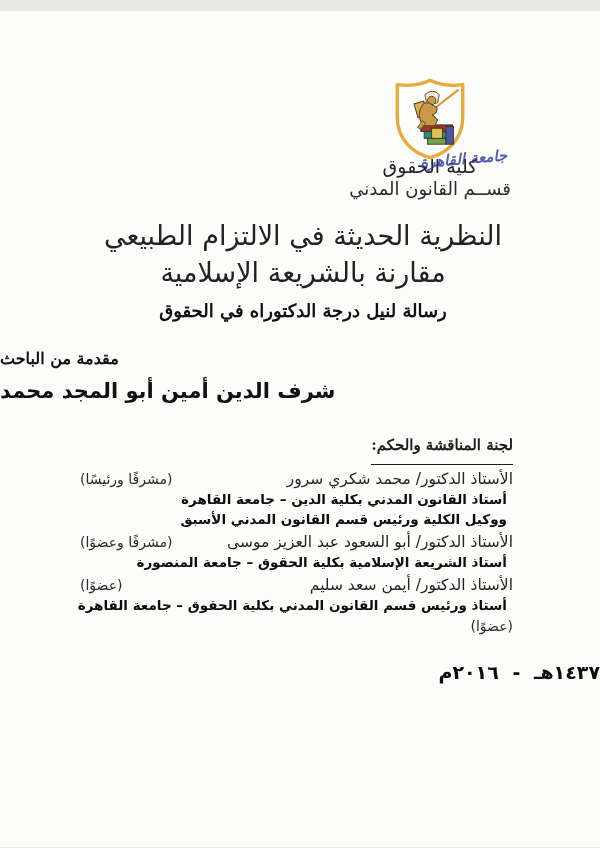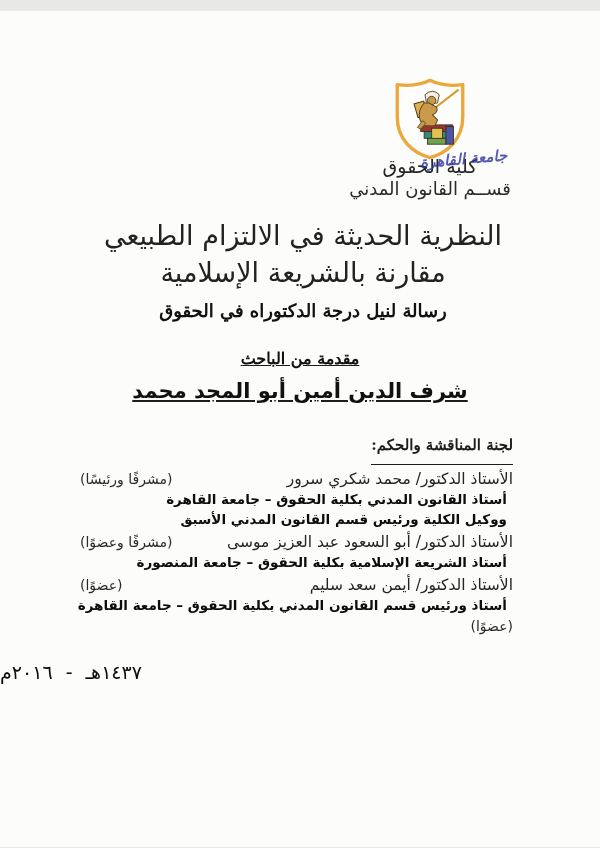--- a/index.html
+++ b/index.html
@@ -62,22 +62,21 @@
     margin-top:9px;
     font-family:"DejaVu Serif","Liberation Serif",serif;
     font-weight:bold;
     font-size:18px;
     color:#111;
   }
   
   .presenter-block{
     position:absolute;
     top:338px;left:0;right:0;
-    text-align:center;
-    text-decoration:underline;
+    text-align:left;
   }
   .presented-by{
     font-family:"DejaVu Serif","Liberation Serif",serif;
     font-weight:bold;
     font-size:16px;
     color:#111;
   }
   .researcher-name{
     margin-top:11px;
     font-weight:bold;
@@ -112,22 +111,22 @@
     font-weight:bold;
     line-height:20px;
     color:#0d0d0d;
     padding-right:6px;
     white-space:nowrap;
   }
   
   .date-line{
     position:absolute;
     top:650px;left:0;right:0;
-    text-align:left;
-    font-weight:normal;
+    text-align:right;
+    font-weight:bold;
     font-size:19px;
     letter-spacing:1px;
     word-spacing:7px;
     color:#0d0d0d;
   }
 </style>
 </head>
 <body>
 
 <div class="page">
@@ -175,21 +174,21 @@
   <div class="committee">
     <div>
       <span class="committee-heading">لجنة المناقشة والحكم:</span>
     </div>
 
     <div class="member">
       <div class="name-row">
         <span class="member-name">الأستاذ الدكتور/ محمد شكري سرور</span>
         <span class="member-role">(مشرفًا ورئيسًا)</span>
       </div>
-      <div class="member-aff">أستاذ القانون المدني بكلية الحقوق – جامعة القاهرة</div>
+      <div class="member-aff">أستاذ القانون المدني بكلية الدين – جامعة القاهرة</div>
       <div class="member-aff">ووكيل الكلية ورئيس قسم القانون المدني الأسبق</div>
     </div>
 
     <div class="member">
       <div class="name-row">
         <span class="member-name">الأستاذ الدكتور/ أبو السعود عبد العزيز موسى</span>
         <span class="member-role">(مشرفًا وعضوًا)</span>
       </div>
       <div class="member-aff">أستاذ الشريعة الإسلامية بكلية الحقوق – جامعة المنصورة</div>
     </div>

